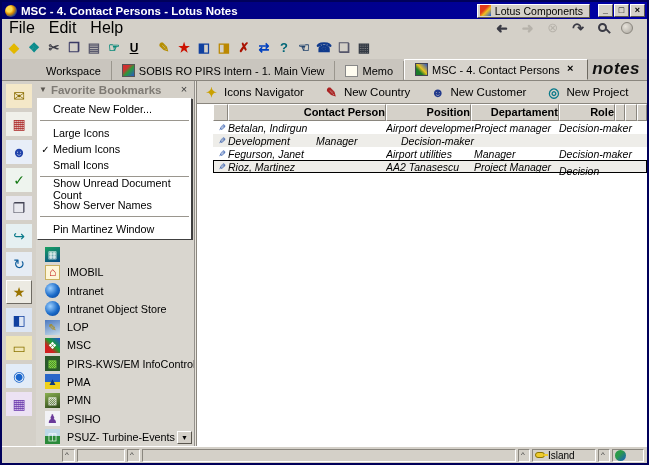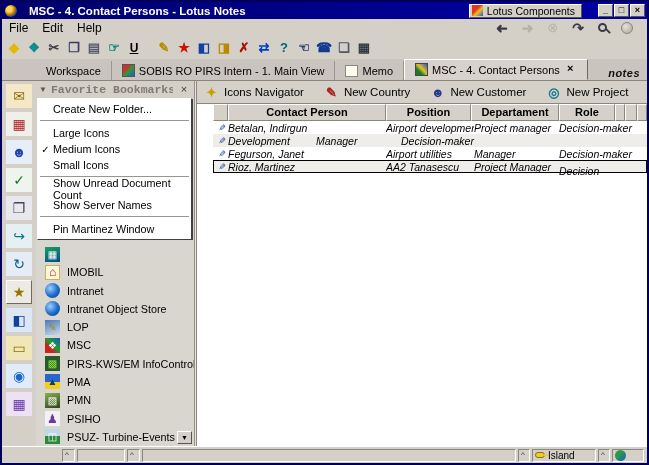--- a/index.html
+++ b/index.html
@@ -4,35 +4,35 @@
 <style>
   * { box-sizing: border-box; margin: 0; padding: 0; }
   html,body { width:649px; height:465px; overflow:hidden; }
   body { font-family:"Liberation Sans", sans-serif; font-size:11px; color:#000; background:#000; }
 
   .window { width:649px; height:465px; border:2px solid #00005a; background:#d4d0c8;
             display:flex; flex-direction:column; overflow:hidden; }
 
   
   .titlebar { height:17px; flex:0 0 17px; background:linear-gradient(90deg,#00006e,#0000a6);
-              display:flex; align-items:center; padding:0 2px 0 3px; gap:12px; }
+              display:flex; align-items:center; padding:0 2px 0 3px; gap:4px; }
   .app-icon { width:12px; height:12px; border-radius:50%;
               background:radial-gradient(circle at 35% 35%, #ffd94e 25%, #d98a00 45%, #123a9a 75%); flex:0 0 12px; }
   .title { color:#fff; font-weight:bold; font-size:11.5px; white-space:nowrap; overflow:hidden; flex:1; }
   .components { height:14px; background:#d4d0c8; border:1px solid; border-color:#fff #5a564e #5a564e #fff;
                 display:flex; align-items:center; gap:4px; padding:0 6px 0 2px; margin-right:4px; }
   .comp-icon { width:11px; height:11px; background:linear-gradient(135deg,#e03a1a 40%,#f0c020 60%,#1a5ae0); }
   .components span { font-size:10.5px; }
   .winbtns { display:flex; gap:1px; }
   .winbtn { width:15px; height:13px; background:#d4d0c8; border:1px solid; border-color:#fff #5a564e #5a564e #fff;
             font-size:9px; line-height:10px; text-align:center; font-weight:bold; cursor:default; }
 
   
   .menubar { height:17px; flex:0 0 17px; display:flex; align-items:center; padding:0 8px 0 4px; }
-  .menu-item { padding:1px 7px; font-size:12px; }
+  .menu-item { padding:1px 7px; font-size:16px; }
   .menu-item:first-child { padding-left:3px; }
   .navbtns { margin-left:auto; display:flex; align-items:center; gap:14px; padding-right:6px; }
   .nav-ic { font-size:14px; line-height:14px; display:inline-flex; align-items:center; justify-content:center; }
   .nav-back { transform:scaleX(-1); color:#3a3a44; font-weight:bold; }
   .nav-forward { color:#b6b2aa; font-weight:bold; }
   .nav-stop { color:#b6b2aa; font-size:13px; }
   .nav-refresh { color:#3a3a44; font-weight:bold; }
   .mag { width:9px; height:9px; border:2px solid #3a3a44; border-radius:50%; position:relative; }
   .mag::after { content:''; position:absolute; width:2px; height:6px; background:#3a3a44;
                 transform:rotate(-45deg); right:-4px; bottom:-4px; }
@@ -52,36 +52,36 @@
   .tabs { display:flex; align-items:flex-end; height:100%; }
   .tab { height:19px; display:flex; align-items:center; gap:4px; padding:0 10px; font-size:11px;
          border-right:1px solid #9a968e; white-space:nowrap; }
   .tab.active { background:#d7d3cc; border:1px solid; border-color:#fff #6e6a62 #d7d3cc #fff;
                 height:21px; font-weight:normal; }
   .tic { width:13px; height:13px; flex:0 0 13px; }
   .tic-sobis { background:linear-gradient(135deg,#d03030 30%,#2a9a3a 55%,#2a56c8); border:1px solid #555; }
   .tic-memo { width:10px; background:#fffcf0; border:1px solid #888; height:12px; }
   .tic-msc { background:linear-gradient(45deg,#1a7a2a 30%,#e8c020 55%,#2a56c8); border:1px solid #445; }
   .tab-close { width:13px; height:13px; font-size:11px; font-weight:bold; line-height:11px; text-align:center; }
-  .logo { margin-left:auto; font-style:italic; font-weight:bold; font-size:11px; letter-spacing:0.5px;
+  .logo { margin-left:auto; font-style:italic; font-weight:bold; font-size:17px; letter-spacing:0.5px;
           padding:0 7px 1px 0; color:#101010; }
 
   
   .content { flex:1; display:flex; overflow:hidden; }
 
   .rail { width:34px; flex:0 0 34px; padding-top:1px; display:flex; flex-direction:column; align-items:center; }
   .rail-ic { width:26px; height:24px; margin:2px 0; display:flex; align-items:center; justify-content:center;
              font-size:14px; border:1px solid transparent; }
   .rail-ic.active { background:#eceae2; border-color:#fff #6e6a62 #6e6a62 #fff; }
 
   .panel { width:160px; flex:0 0 160px; background:#d4d0c8; border-right:2px groove #e8e4dc;
            position:relative; display:flex; flex-direction:column; overflow:hidden; }
   .panel-head { height:17px; flex:0 0 17px; display:flex; align-items:center; gap:4px; padding:0 3px; }
   .panel-tri { font-size:8px; color:#5a5650; }
-  .panel-title { color:#7e7a74; font-weight:bold; font-size:11.5px; flex:1; white-space:nowrap; overflow:hidden;font-family:Liberation Mono, monospace; }
+  .panel-title { color:#7e7a74; font-weight:bold; font-size:11.5px; flex:1; white-space:nowrap; overflow:hidden; }
   .panel-x { width:14px; height:13px; text-align:center; font-size:11px; line-height:12px; color:#3a3a3a; }
   .panel-menu { background:#fff; margin:0 2px 0 1px; border:1px solid; border-color:#fff #404040 #404040 #fff;
                 box-shadow:1px 1px 0 #404040; padding:2px 0; }
   .mitem { height:16px; display:flex; align-items:center; font-size:10.8px; }
   .mitem .chk { width:15px; flex:0 0 15px; text-align:center; font-size:10px; }
   .msep { height:0; border-top:1px solid #9a968e; border-bottom:1px solid #fff; margin:3px 2px; }
   .bm-list { flex:1; padding:5px 0 0 9px; display:flex; flex-direction:column; overflow:hidden; background:#d9d6cf; }
   .bm { height:19px; display:flex; align-items:center; gap:7px; font-size:10.8px; white-space:nowrap; }
   .bmic { width:15px; height:15px; flex:0 0 15px; display:flex; align-items:center; justify-content:center;
           font-size:10px; color:#fff; }
@@ -101,21 +101,21 @@
 
   .main { flex:1; background:#fff; border-left:1px solid #8a867e; display:flex; flex-direction:column; overflow:hidden; }
   .actionbar { height:23px; flex:0 0 23px; background:#d5d1c9; border-bottom:1px solid #8a867e;
                display:flex; align-items:center; gap:20px; padding-left:7px; }
   .abtn { display:flex; align-items:center; gap:5px; font-size:11.5px; white-space:nowrap; }
   .aic { width:15px; height:15px; display:flex; align-items:center; justify-content:center;
          font-size:13px; font-weight:bold; }
 
   .thead { display:flex; margin-left:16px; height:17px; flex:0 0 17px; }
   .hcell { background:#d5d1c9; border:1px solid; border-color:#fff #8a867e #8a867e #fff;
-           font-weight:bold; font-size:11px; text-align:center; line-height:14px; overflow:hidden; }
+           font-weight:bold; font-size:11px; text-align:right; line-height:14px; overflow:hidden; }
   .trow { display:flex; margin-left:16px; height:13px; flex:0 0 13px; align-items:center; font-size:10.5px; }
   .trow:nth-child(even) { background:#eeede9; }
   .trow.sel { outline:1px solid #000; outline-offset:-1px; }
   .tcell { overflow:hidden; white-space:nowrap; padding-right:4px;font-style:italic; }
   .pencil { width:15px; flex:0 0 15px; font-size:9px; color:#1040a0; text-align:left; padding-left:2px;
             transform:scaleX(-1); }
 
   
   .statusbar { height:17px; flex:0 0 17px; border-top:1px solid #fff; display:flex; align-items:center;
                gap:2px; padding:1px 3px; background:#d4d0c8; }

